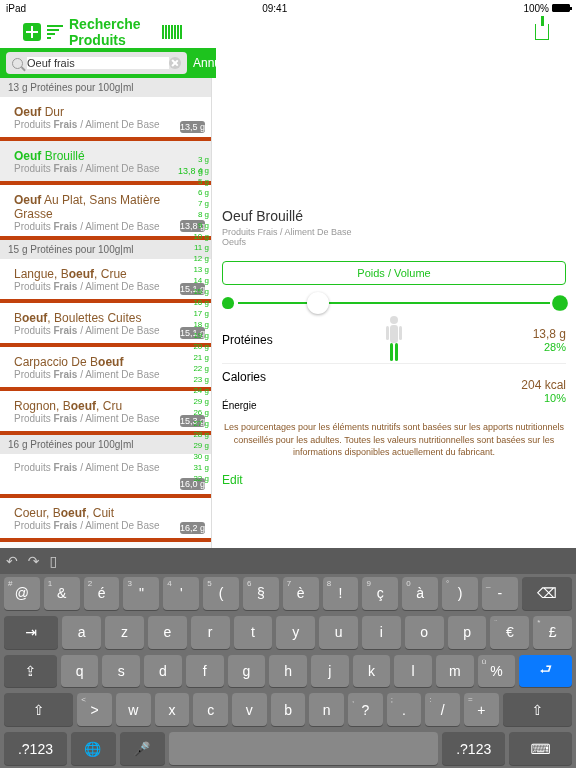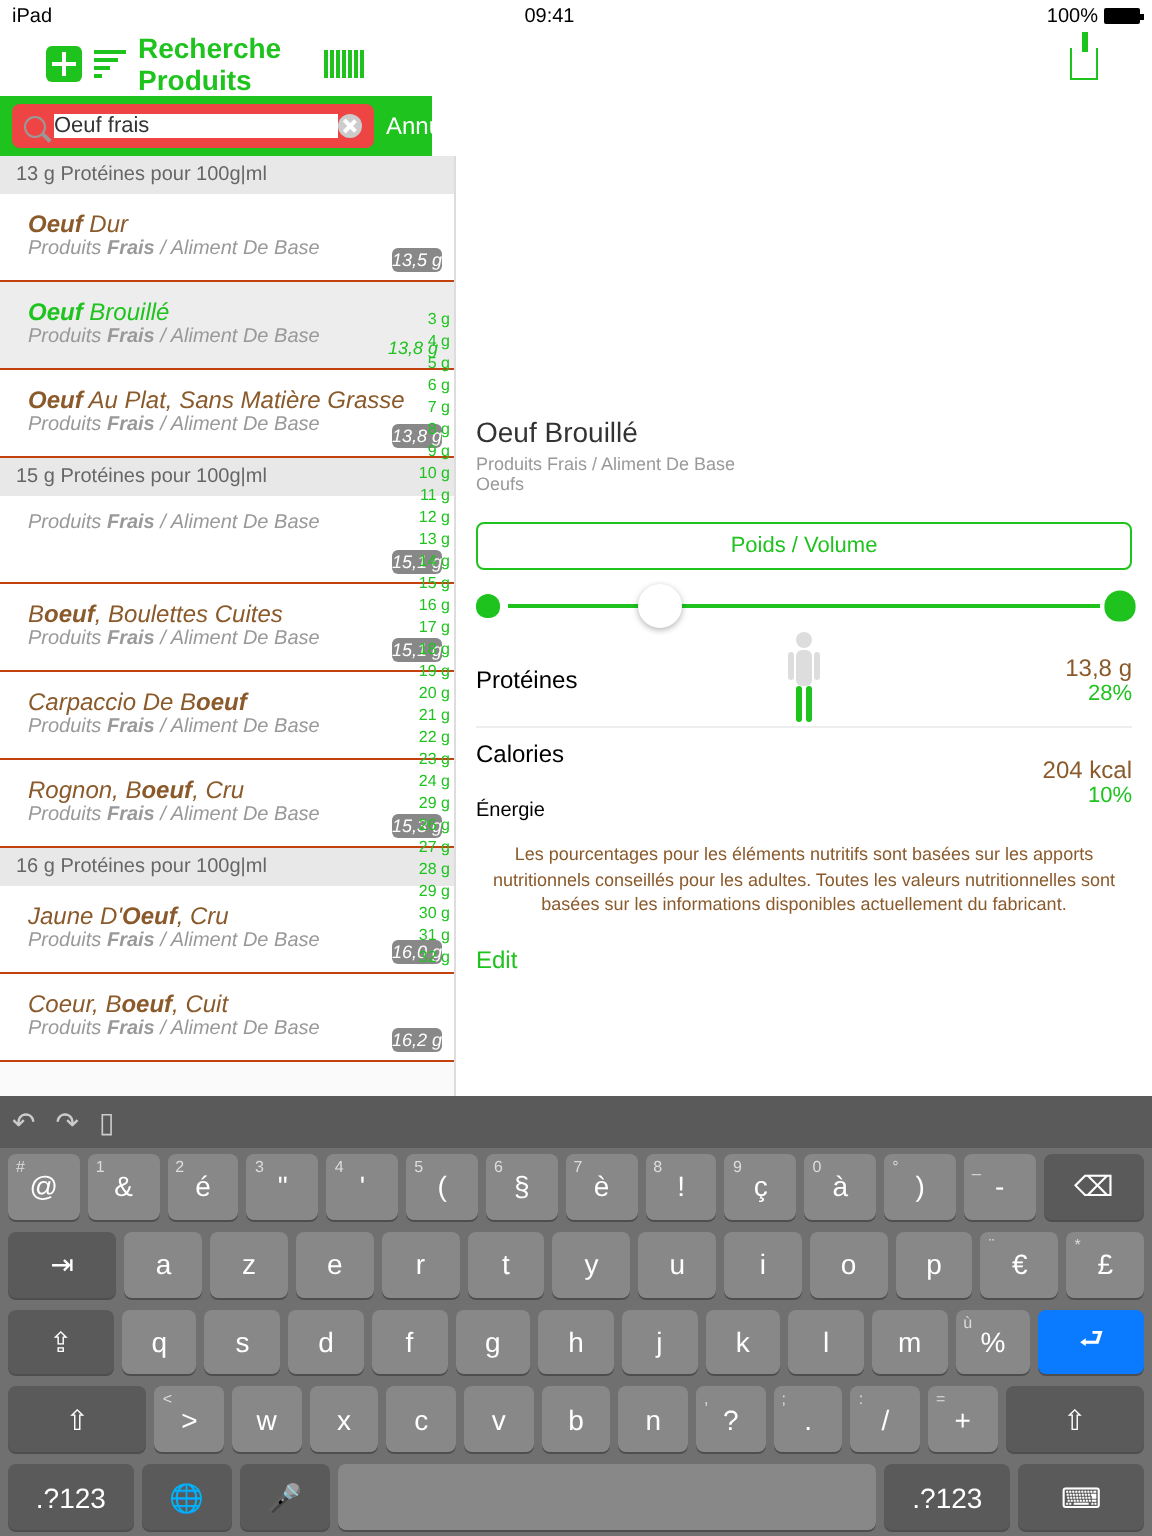--- a/index.html
+++ b/index.html
@@ -20,33 +20,33 @@
 .sort-ic span{position:absolute;height:2px;background:#1ec31e;left:0;}
 .sort-ic span:nth-child(1){top:0;width:16px;}
 .sort-ic span:nth-child(2){top:4px;width:12px;}
 .sort-ic span:nth-child(3){top:8px;width:8px;}
 .sort-ic span:nth-child(4){top:12px;width:4px;}
 .title{color:#1ec31e;font-size:14px;font-weight:600;}
 .barcode-ic{width:20px;height:14px;background:repeating-linear-gradient(90deg,#1ec31e 0 2px,transparent 2px 3px);}
 .share-ic{width:14px;height:16px;border:1.5px solid #1ec31e;border-top:none;position:relative;}
 .share-ic::before{content:"";position:absolute;left:5px;top:-8px;width:3px;height:10px;background:#1ec31e;}
 .search-bar{height:30px;background:#1ec31e;display:flex;align-items:center;padding:0 6px;gap:6px;}
-.search-input-wrap{flex:1;height:22px;background:#ef4444;border-radius:4px;display:flex;align-items:center;padding:0 6px;}
+.search-input-wrap{flex:1;height:22px;background:#e5e5e5;border-radius:4px;display:flex;align-items:center;padding:0 6px;}
 .search-ic{width:11px;height:11px;border:1.5px solid #999;border-radius:50%;position:relative;margin-right:4px;}
 .search-ic::after{content:"";position:absolute;width:5px;height:1.5px;background:#999;transform:rotate(45deg);right:-4px;bottom:-2px;}
 .search-input{flex:1;border:none;outline:none;font-size:11px;color:#333;}
 .clear-ic{width:12px;height:12px;background:#ccc;border-radius:50%;position:relative;}
 .clear-ic::before,.clear-ic::after{content:"";position:absolute;left:5px;top:2px;width:1.5px;height:8px;background:#fff;}
 .clear-ic::before{transform:rotate(45deg);}
 .clear-ic::after{transform:rotate(-45deg);}
 .cancel-btn{color:#fff;font-size:12px;}
 .content{display:flex;height:calc(768px - 16px - 32px - 30px - 220px);}
-.left-panel{width:228px;overflow:hidden;background:#fafafa;border-right:1px solid #ddd;position:relative;}
+.left-panel{width:212px;overflow:hidden;background:#fafafa;border-right:1px solid #ddd;position:relative;}
 .section-header{background:#e8e8e8;padding:4px 8px;font-size:10px;color:#666;}
-.result-item{padding:8px 14px 4px;background:#fff;border-bottom:1px solid #c2410c;position:relative;min-height:44px;font-style:italic;}
+.result-item{padding:8px 14px 4px;background:#fff;border-bottom:4px solid #c2410c;position:relative;min-height:44px;}
 .result-item.sel{background:#ededed;}
 .result-item .name{font-size:12px;color:#8b5a2b;}
 .result-item .name b{font-weight:700;}
 .result-item.sel .name{color:#1ec31e;}
 .result-item .sub{font-size:10px;color:#999;}
 .result-item .sub b{font-weight:700;}
 .badge{position:absolute;right:6px;bottom:4px;background:#888;color:#fff;font-size:9px;padding:1px 0;border-radius:3px;}
 .result-item.sel .badge{background:transparent;color:#1ec31e;right:8px;}
 .side-scale{position:absolute;right:2px;top:0;font-size:8px;color:#1ec31e;line-height:11px;text-align:right;}
 .right-panel{flex:1;padding:0 10px;display:flex;flex-direction:column;}
@@ -141,40 +141,40 @@
           <div class="sub">Produits <b>Frais</b> / Aliment De Base</div>
           <div class="badge">13,8 g</div>
         </div>
         <div class="result-item">
           <div class="name"><b>Oeuf</b> Au Plat, Sans Matière Grasse</div>
           <div class="sub">Produits <b>Frais</b> / Aliment De Base</div>
           <div class="badge">13,8 g</div>
         </div>
         <div class="section-header">15 g Protéines pour 100g|ml</div>
         <div class="result-item">
+          <div class="name">Langue, B<b>oeuf</b>, Crue</div>
           <div class="sub">Produits <b>Frais</b> / Aliment De Base</div>
           <div class="badge">15,1 g</div>
         </div>
         <div class="result-item">
           <div class="name">B<b>oeuf</b>, Boulettes Cuites</div>
           <div class="sub">Produits <b>Frais</b> / Aliment De Base</div>
           <div class="badge">15,1 g</div>
         </div>
         <div class="result-item">
           <div class="name">Carpaccio De B<b>oeuf</b></div>
           <div class="sub">Produits <b>Frais</b> / Aliment De Base</div>
         </div>
         <div class="result-item">
           <div class="name">Rognon, B<b>oeuf</b>, Cru</div>
           <div class="sub">Produits <b>Frais</b> / Aliment De Base</div>
           <div class="badge">15,3 g</div>
         </div>
         <div class="section-header">16 g Protéines pour 100g|ml</div>
         <div class="result-item">
-          <div class="name">Jaune D'<b>Oeuf</b>, Cru</div>
           <div class="sub">Produits <b>Frais</b> / Aliment De Base</div>
           <div class="badge">16,0 g</div>
         </div>
         <div class="result-item">
           <div class="name">Coeur, B<b>oeuf</b>, Cuit</div>
           <div class="sub">Produits <b>Frais</b> / Aliment De Base</div>
           <div class="badge">16,2 g</div>
         </div>
       </div>
     <div class="side-scale" id="side-scale" style="top:76px;">

